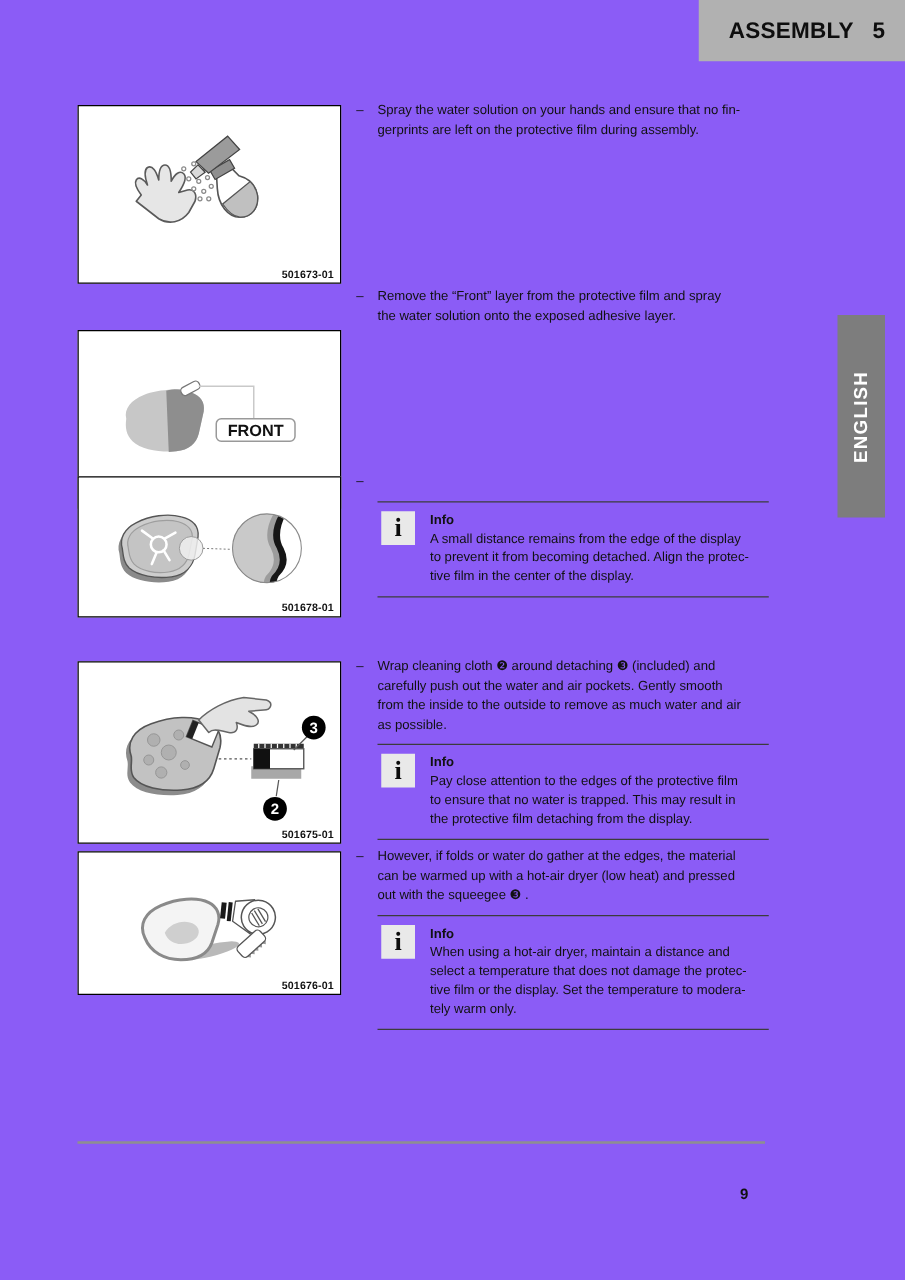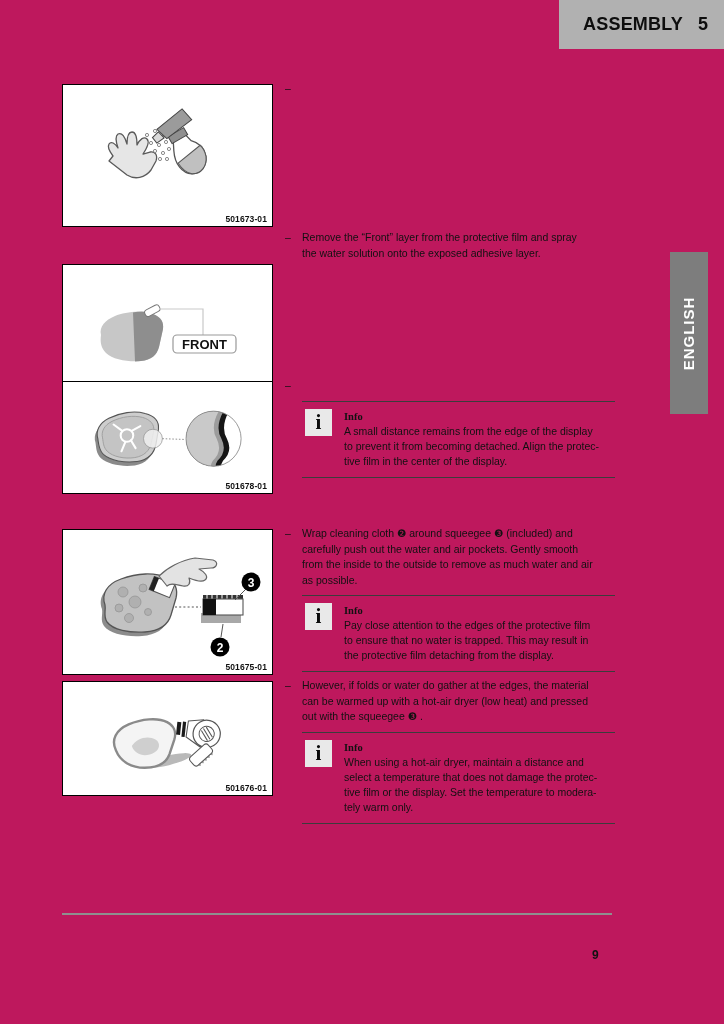--- a/index.html
+++ b/index.html
@@ -1,21 +1,21 @@
 <!DOCTYPE html>
 <html><head>
 <meta charset="utf-8">
 <style>
   * { box-sizing: border-box; margin: 0; padding: 0; }
   html,body { background:#fff; }
   .page {
     position: relative;
     width: 724px;
     height: 1024px;
-    background: #be185d;
+    background: #8b5cf6;
     overflow: hidden;
     font-family: "Liberation Sans", sans-serif;
     color: #111;
   }
 
   
   .header-bar {
     position: absolute;
     left: 559px; top: 0; width: 165px; height: 49px;
     background: #b1b1b1;
@@ -63,21 +63,21 @@
     padding: 7px 0 8px 0;
     display: flex;
   }
   .info-icon {
     width: 27px; height: 27px; flex: 0 0 27px;
     background: #e9e9e9;
     margin-left: 3px; margin-right: 12px;
     display: flex; align-items: center; justify-content: center;
   }
   .iglyph { font-family: "Liberation Serif", serif; font-weight: bold; font-size: 21px; line-height: 1; color:#0c0c0c; }
-  .info-title { font-size: 10.5px; font-weight: bold; line-height: 15px; font-family: Liberation Serif, serif; }
+  .info-title { font-size: 10.5px; font-weight: bold; line-height: 15px; }
   .info-text  { font-size: 10.5px; line-height: 15px; white-space: pre; }
 
   
   .footer-rule { position: absolute; left: 62px; top: 913px; width: 550px; height: 2px; background: #8f8f8f; }
   .page-num { position: absolute; left: 592px; top: 948px; font-size: 12px; font-weight: bold; }
 
   svg text { font-family: "Liberation Sans", sans-serif; }
 </style>
 </head>
 <body>
@@ -242,20 +242,22 @@
           <rect x="152" y="78" width="14" height="30" rx="4" fill="#fff" stroke="#555" stroke-width="1.3"></rect>
         </g>
       </g>
     </svg>
     <span class="caption">501676-01</span>
   </div>
 
   <div class="text-block" style="top:81px;">
     <div class="para">
       <span class="dash">–</span>
+      <span class="ptext">Spray the water solution on your hands and ensure that no fin-
+gerprints are left on the protective film during assembly.</span>
     </div>
   </div>
 
   <div class="text-block" style="top:230px;">
     <div class="para">
       <span class="dash">–</span>
       <span class="ptext">Remove the “Front” layer from the protective film and spray
 the water solution onto the exposed adhesive layer.</span>
     </div>
   </div>
@@ -273,21 +275,21 @@
         <div class="info-text">A small distance remains from the edge of the display
 to prevent it from becoming detached. Align the protec-
 tive film in the center of the display.</div>
       </div>
     </div>
   </div>
 
   <div class="text-block" style="top:526px;">
     <div class="para">
       <span class="dash">–</span>
-      <span class="ptext">Wrap cleaning cloth ❷ around squeegee ❸ (included) and
+      <span class="ptext">Wrap cleaning cloth ❷ around detaching ❸ (included) and
 carefully push out the water and air pockets. Gently smooth
 from the inside to the outside to remove as much water and air
 as possible.</span>
     </div>
     <div class="infobox">
       <div class="info-icon">
         <span class="iglyph">i</span>
       </div>
       <div class="info-content">
         <div class="info-title">Info</div>

